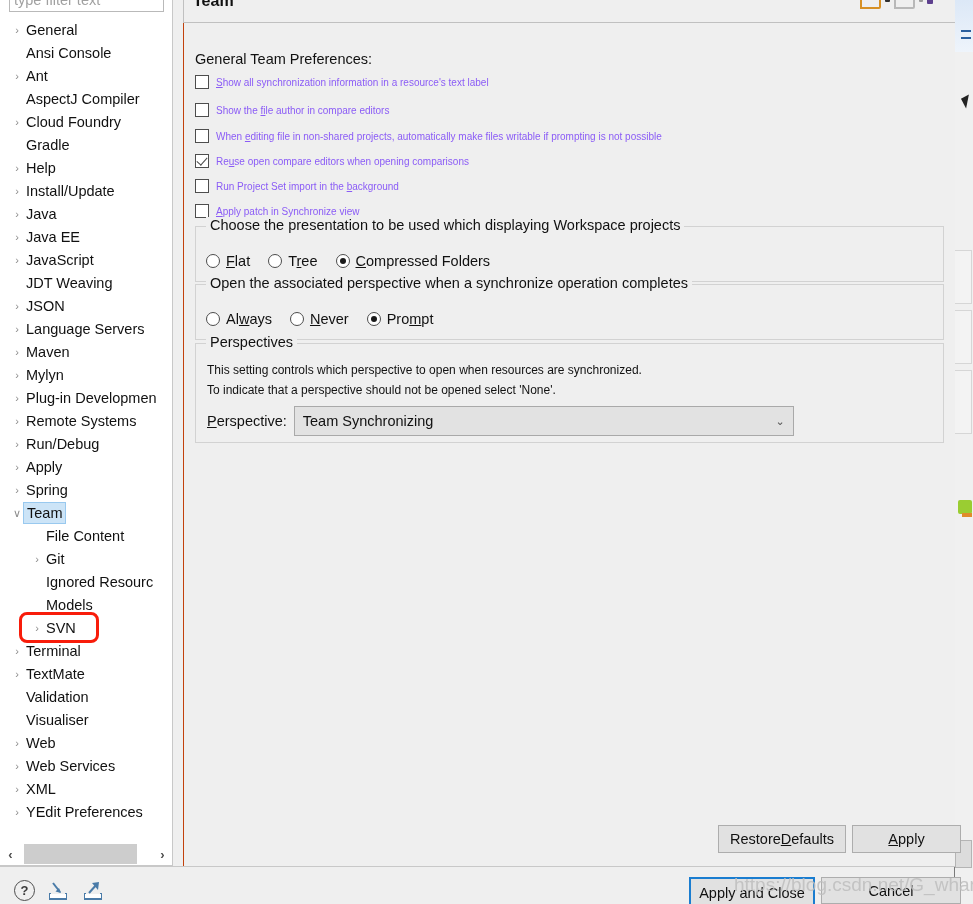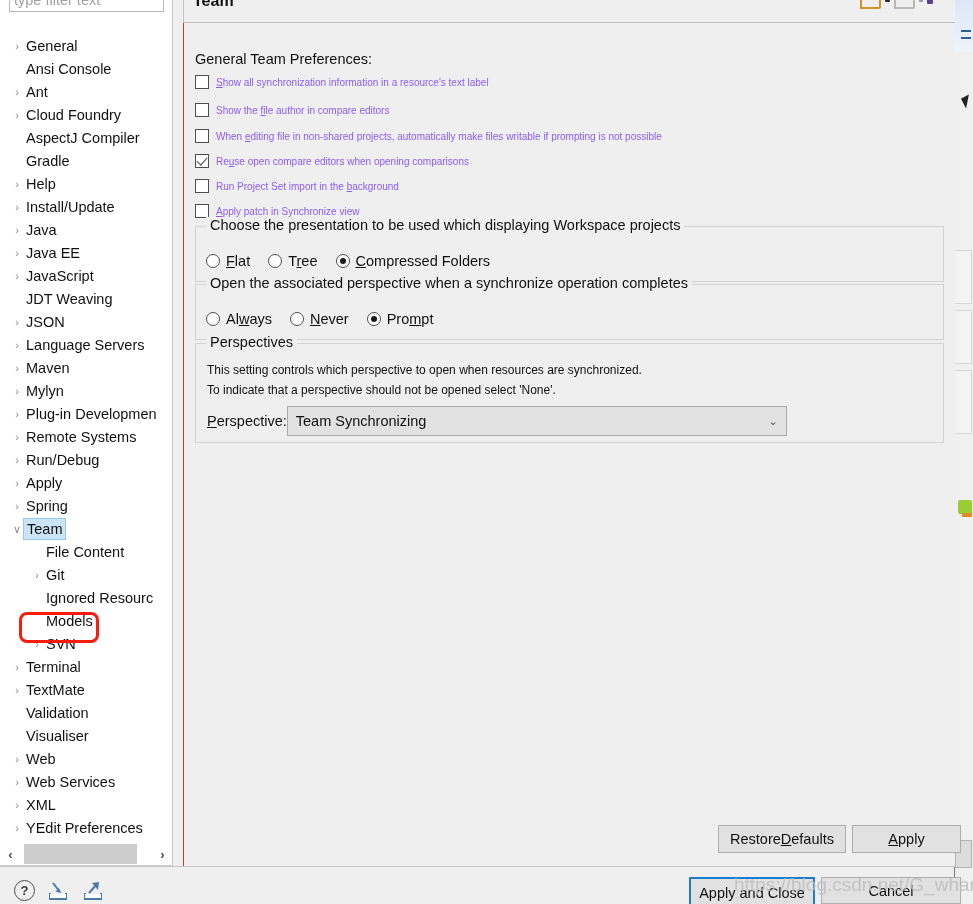--- a/index.html
+++ b/index.html
@@ -81,21 +81,20 @@
     font-size: 14.5px;
     color: #9a9a9a;
     padding: 2px 4px;
     line-height: 20px;
     font-family: "Liberation Sans", sans-serif;
   }
   .filter-box::placeholder { color: #a0a0a0; }
   .tree-list {
     position: absolute; left: 0; top: 18px;
     width: 143px;
-    margin-top: 16px;
   }
   .tree-row {
     position: relative;
     height: 23px;
     line-height: 23px;
     white-space: nowrap;
     font-size: 14.5px;
     color: #111;
     padding-left: 10px;
     cursor: default;
@@ -263,21 +262,21 @@
   .persp-text {
     position: absolute;
     font-size: 12px; color: #111;
     line-height: 20px;
     white-space: nowrap;
   }
   .persp-row {
     position: absolute;
     display: flex; align-items: center;
   }
-  .persp-label { font-size: 14.5px; color: #111; }
+  .persp-label { font-size: 14.5px; color: #111; margin-right: 7px; }
   .combo {
     width: 500px; height: 30px;
     border: 1px solid #a9a9a9;
     background: #e2e2e2;
     box-sizing: border-box;
     display: flex; align-items: center; justify-content: space-between;
     padding: 0 8px;
     font-size: 14.5px; color: #111;
   }
   .combo .chev { color: #555; font-size: 11px; }
@@ -373,22 +372,22 @@
   </div>
 
   <div class="dialog">
 
     <div class="tree-pane">
       <input class="filter-box" type="text" placeholder="type filter text" style="">
       <div class="tree-list" id="tree-list">
           <div class="tree-row"><span class="arrow">›</span><span class="lbl">General</span></div>
           <div class="tree-row"><span class="arrow none">&nbsp;</span><span class="lbl">Ansi Console</span></div>
           <div class="tree-row"><span class="arrow">›</span><span class="lbl">Ant</span></div>
+          <div class="tree-row"><span class="arrow none">&nbsp;</span><span class="lbl">AspectJ Compiler</span></div>
           <div class="tree-row"><span class="arrow">›</span><span class="lbl">Cloud Foundry</span></div>
-          <div class="tree-row"><span class="arrow none">&nbsp;</span><span class="lbl">AspectJ Compiler</span></div>
           <div class="tree-row"><span class="arrow none">&nbsp;</span><span class="lbl">Gradle</span></div>
           <div class="tree-row"><span class="arrow">›</span><span class="lbl">Help</span></div>
           <div class="tree-row"><span class="arrow">›</span><span class="lbl">Install/Update</span></div>
           <div class="tree-row"><span class="arrow">›</span><span class="lbl">Java</span></div>
           <div class="tree-row"><span class="arrow">›</span><span class="lbl">Java EE</span></div>
           <div class="tree-row"><span class="arrow">›</span><span class="lbl">JavaScript</span></div>
           <div class="tree-row"><span class="arrow none">&nbsp;</span><span class="lbl">JDT Weaving</span></div>
           <div class="tree-row"><span class="arrow">›</span><span class="lbl">JSON</span></div>
           <div class="tree-row"><span class="arrow">›</span><span class="lbl">Language Servers</span></div>
           <div class="tree-row"><span class="arrow">›</span><span class="lbl">Maven</span></div>

